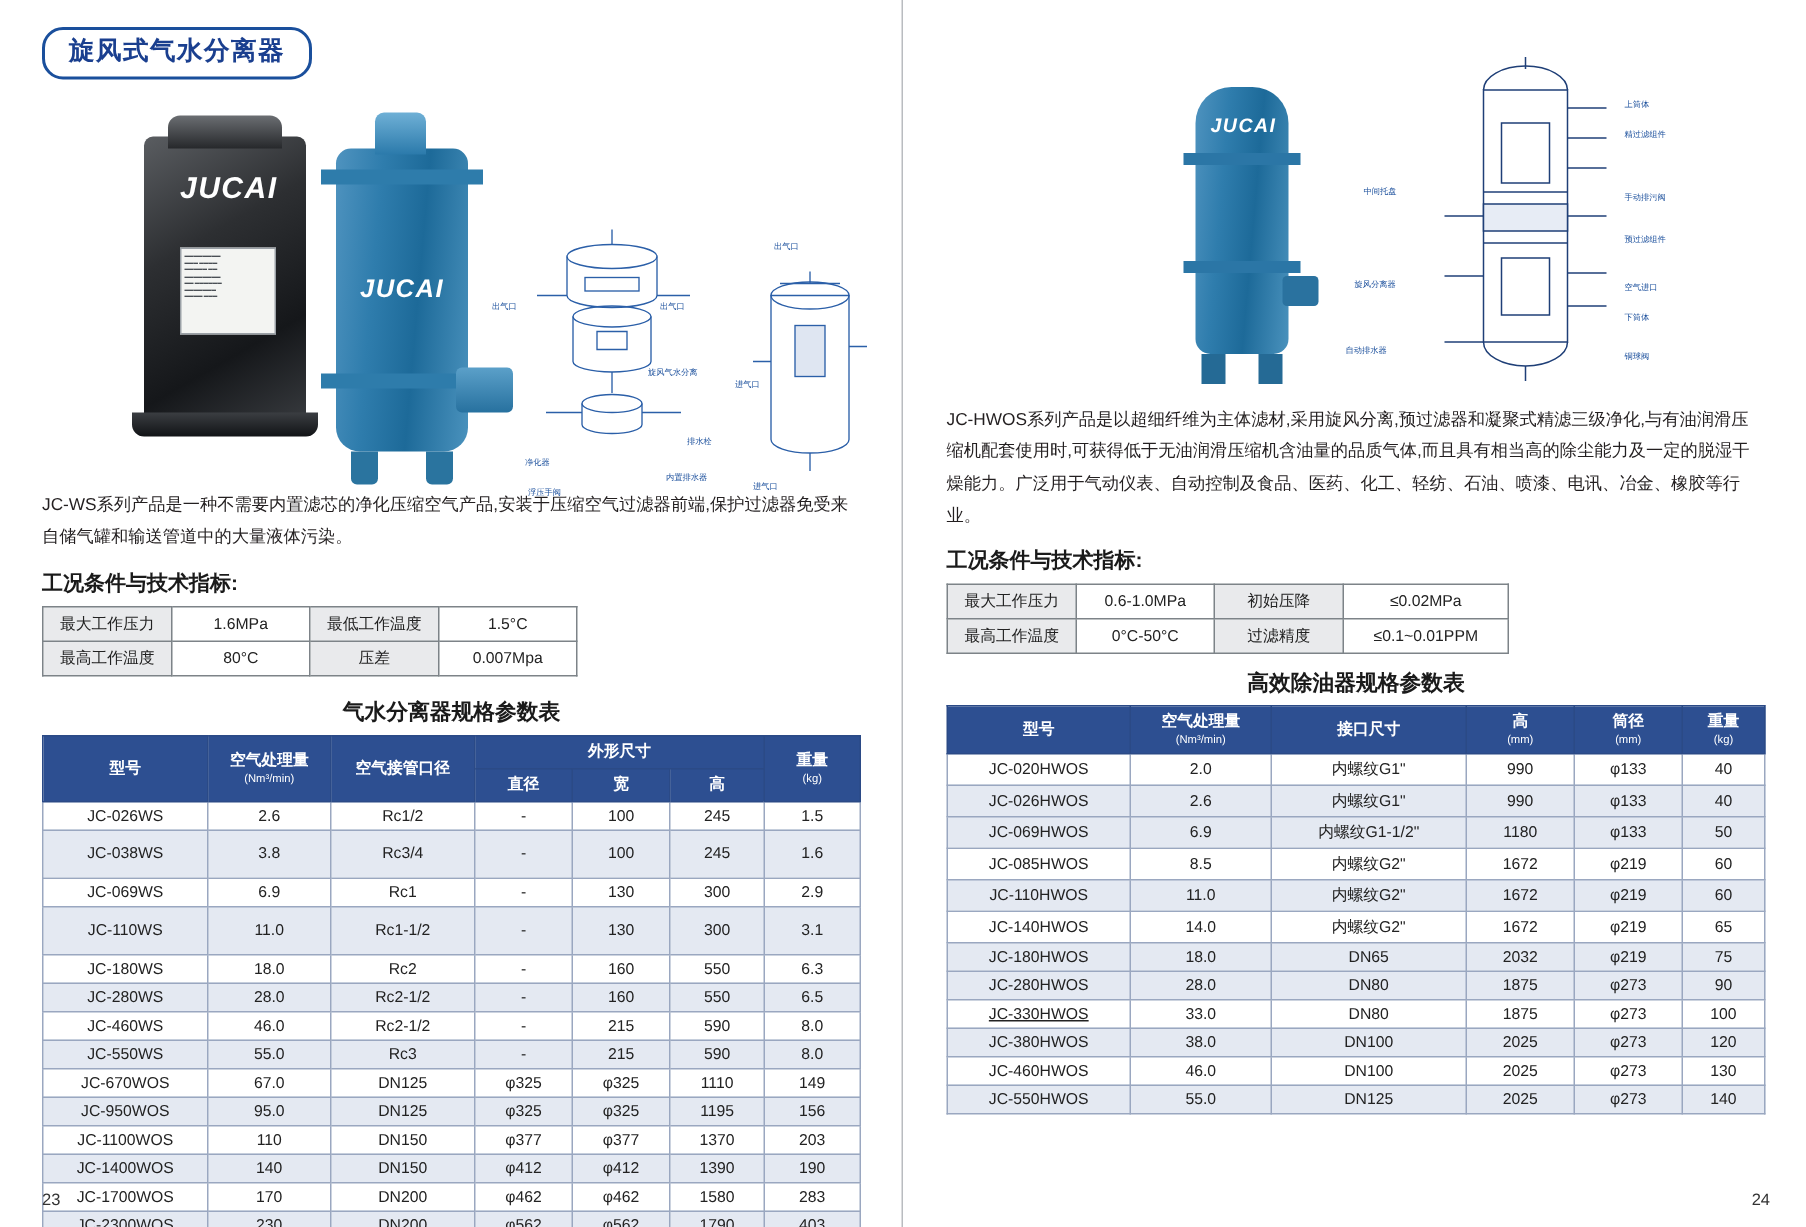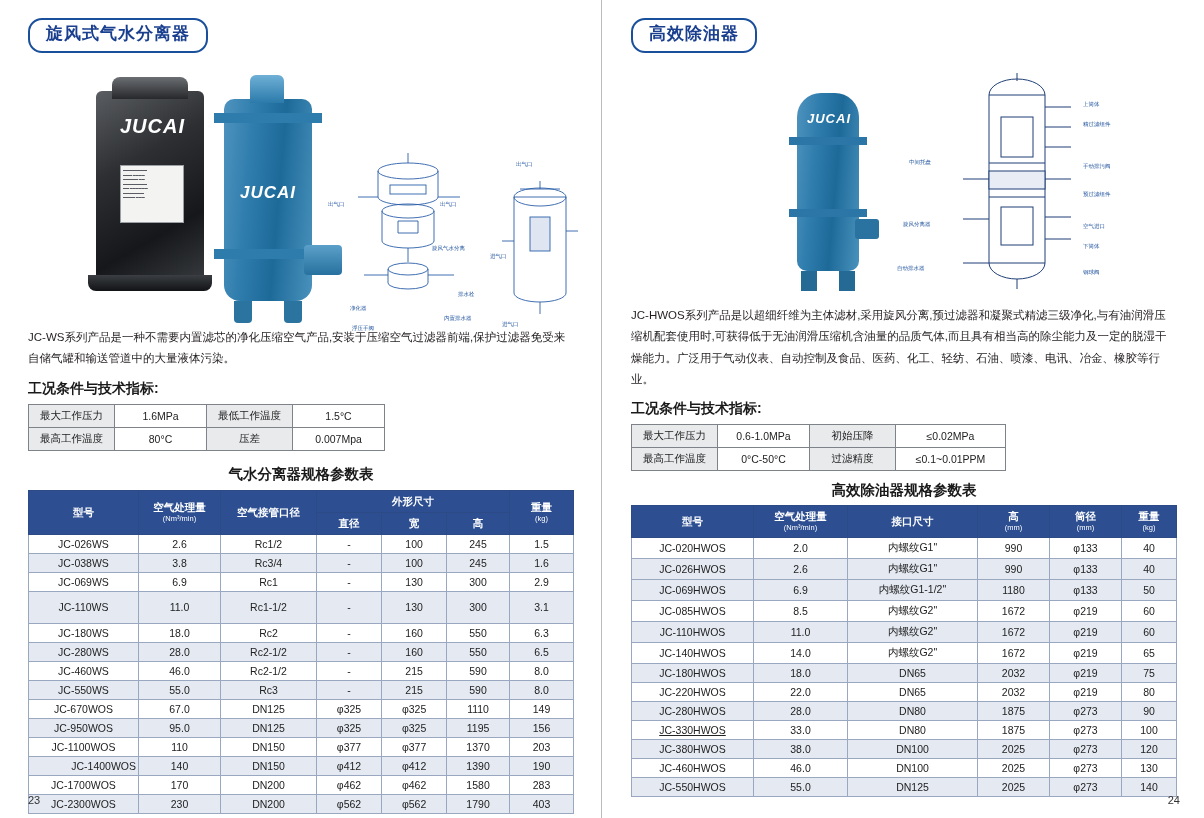--- a/index.html
+++ b/index.html
@@ -252,21 +252,21 @@
             <td style="height: 19px;">245</td>
             <td style="height: 19px;">1.5</td>
           </tr>
           <tr class="alt">
             <td style="height: 19px;">JC-038WS</td>
             <td style="height: 19px;">3.8</td>
             <td style="height: 19px;">Rc3/4</td>
             <td style="height: 19px;">-</td>
             <td style="height: 19px;">100</td>
             <td style="height: 19px;">245</td>
-            <td style="height: 19px;">1.6</td>
+            <td style="height: 32px;">1.6</td>
           </tr>
           <tr class="norm">
             <td style="height: 19px;">JC-069WS</td>
             <td style="height: 19px;">6.9</td>
             <td style="height: 19px;">Rc1</td>
             <td style="height: 19px;">-</td>
             <td style="height: 19px;">130</td>
             <td style="height: 19px;">300</td>
             <td style="height: 19px;">2.9</td>
           </tr>
@@ -336,21 +336,21 @@
           <tr class="norm">
             <td style="height: 19px;">JC-1100WOS</td>
             <td style="height: 19px;">110</td>
             <td style="height: 19px;">DN150</td>
             <td style="height: 19px;">φ377</td>
             <td style="height: 19px;">φ377</td>
             <td style="height: 19px;">1370</td>
             <td style="height: 19px;">203</td>
           </tr>
           <tr class="alt">
-            <td style="height: 19px; text-align: right;">JC-1400WOS</td>
+            <td style="height: 19px;">JC-1400WOS</td>
             <td style="height: 19px;">140</td>
             <td style="height: 19px;">DN150</td>
             <td style="height: 19px;">φ412</td>
             <td style="height: 19px;">φ412</td>
             <td style="height: 19px;">1390</td>
             <td style="height: 19px;">190</td>
           </tr>
           <tr class="norm">
             <td style="height: 19px;">JC-1700WOS</td>
             <td style="height: 19px;">170</td>
@@ -374,23 +374,20 @@
 
     <div class="note">注:本公司产品在不断优化中,参数如有变更,恕不另行通知。</div>
   </div>
 
   <div class="pagenum l">23</div>
 </div>
 
 <div class="page page-right">
   <div class="inner">
 
-    <div class="title-pill">
-      <span class="t">高效除油器</span>
-    </div>
 
     <div class="illus" style="height:246px;">
 
       <div class="photo-blue" style="left:166px; top:40px; width:62px; height:178px; border-radius:24px 24px 10px 10px;"></div>
       <div class="photo-blue" style="left:158px; top:84px; width:78px; height:8px; background:#2b76a6;"></div>
       <div class="photo-blue" style="left:158px; top:156px; width:78px; height:8px; background:#2b76a6;"></div>
       <div class="photo-blue" style="left:224px; top:166px; width:24px; height:20px; background:#2a729f; border-radius:3px;"></div>
       <div class="jucai-mark" style="left:176px; top:58px; font-size:13px;">JUCAI</div>
       <div class="photo-blue" style="left:170px; top:218px; width:16px; height:20px; background:#256a95;"></div>
       <div class="photo-blue" style="left:208px; top:218px; width:16px; height:20px; background:#256a95;"></div>
@@ -526,28 +523,20 @@
             <td style="height: 14px;">65</td>
           </tr>
           <tr class="alt">
             <td style="height: 14px;">JC-180HWOS</td>
             <td style="height: 14px;">18.0</td>
             <td style="height: 14px;">DN65</td>
             <td style="height: 14px;">2032</td>
             <td style="height: 14px;">φ219</td>
             <td style="height: 14px;">75</td>
           </tr>
-          <tr class="norm">
-            <td style="height: 14px;">JC-220HWOS</td>
-            <td style="height: 14px;">22.0</td>
-            <td style="height: 14px;">DN65</td>
-            <td style="height: 14px;">2032</td>
-            <td style="height: 14px;">φ219</td>
-            <td style="height: 14px;">80</td>
-          </tr>
           <tr class="alt">
             <td style="height: 14px;">JC-280HWOS</td>
             <td style="height: 14px;">28.0</td>
             <td style="height: 14px;">DN80</td>
             <td style="height: 14px;">1875</td>
             <td style="height: 14px;">φ273</td>
             <td style="height: 14px;">90</td>
           </tr>
           <tr class="norm">
             <td style="height: 14px; text-decoration: underline;">JC-330HWOS</td>

